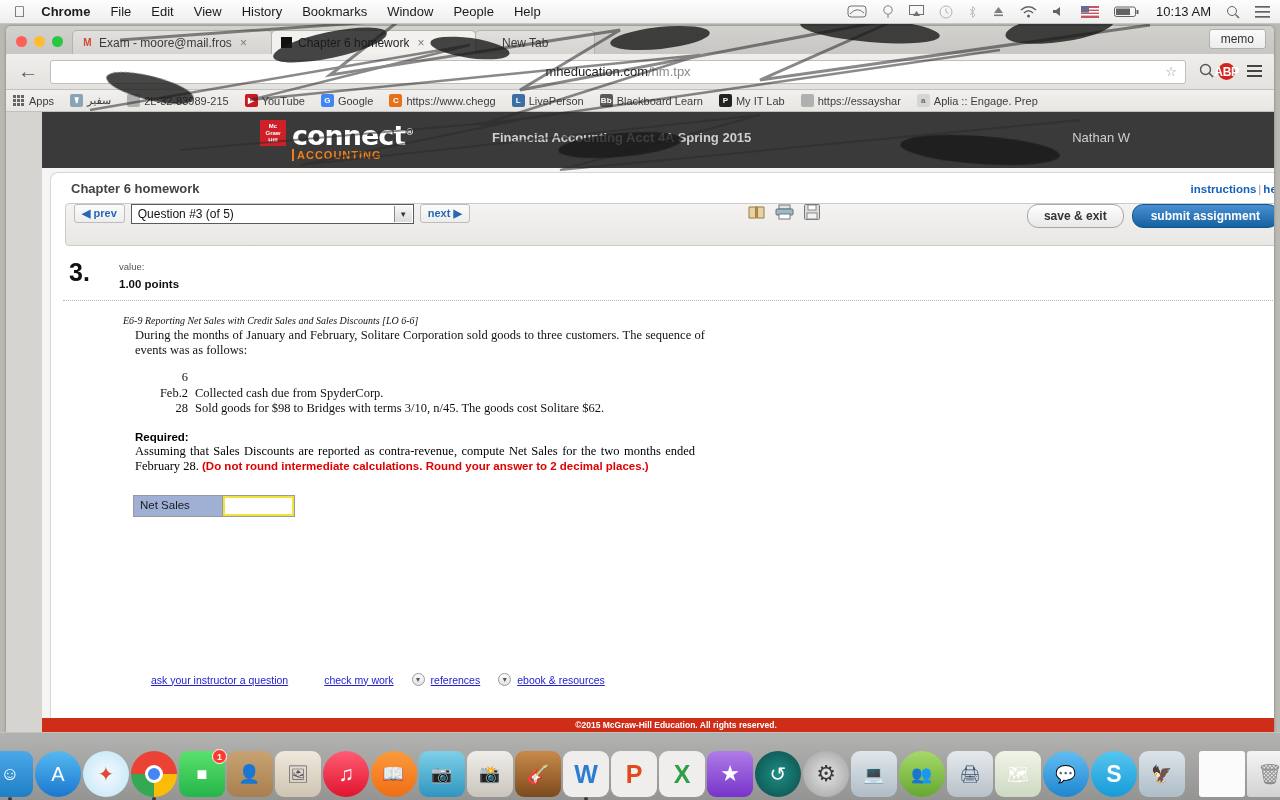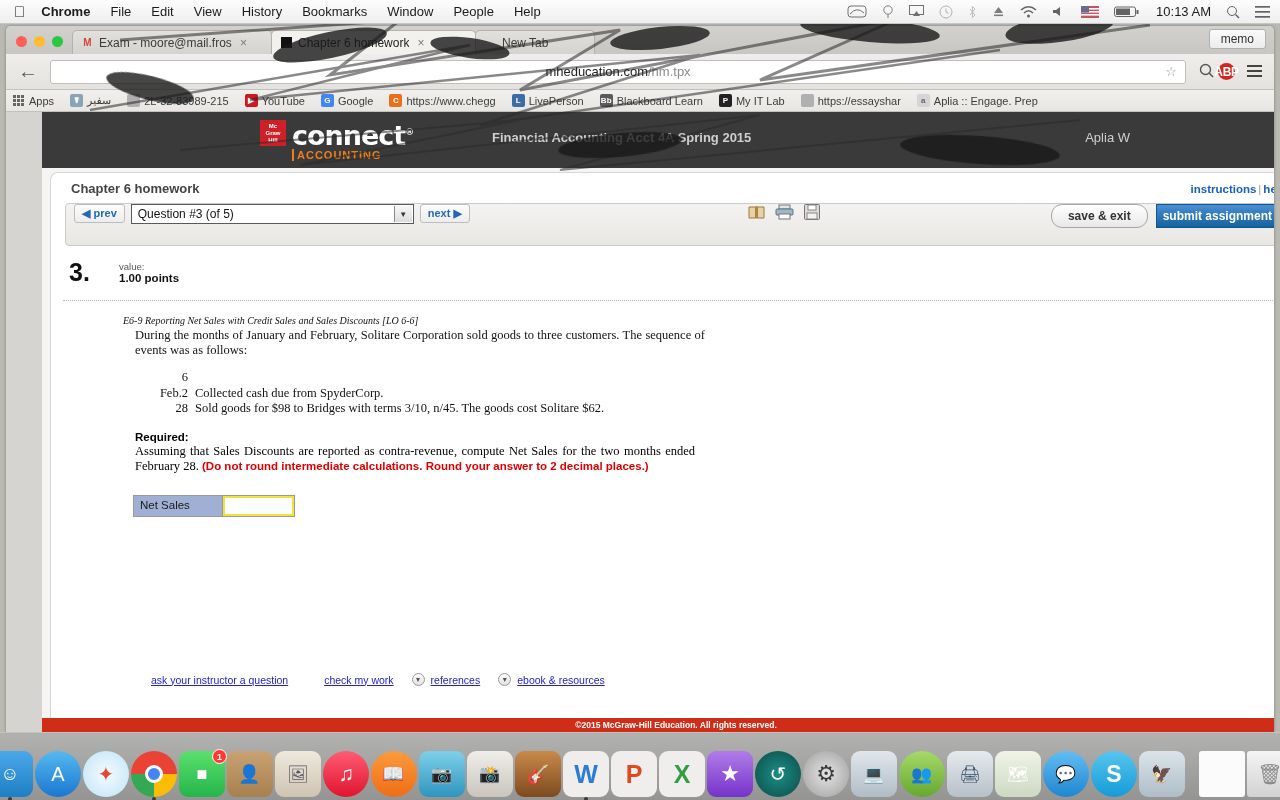--- a/index.html
+++ b/index.html
@@ -165,29 +165,29 @@
   #tool-right { position: absolute; right: 7px; display: flex; align-items: center; gap: 8px; }
   #save-exit {
     font-size: 12px; font-weight: bold; color: #333;
     background: linear-gradient(#ffffff,#e8e8e8);
     border: 1px solid #a9a7a3; border-radius: 11px;
     padding: 4px 16px;
   }
   #submit-assignment {
     font-size: 12px; font-weight: bold; color: #fff;
     background: linear-gradient(#4a8fd4,#15619f);
-    border: 1px solid #10558c; border-radius: 0;
-    padding: 4px 6px;
+    border: 1px solid #10558c; border-radius: 11px;
+    padding: 4px 18px;
   }
 
   
   #qnum-row { position: relative; height: 44px; margin-top: 10px; }
   #qnum { position: absolute; left: 18px; top: 2px; font-size: 25px; font-weight: bold; color: #111; }
   #qvalue { position: absolute; left: 68px; top: 5px; font-size: 9.5px; color: #555; }
-  #qpoints { position: absolute; left: 68px; top: 16px; font-size: 11.5px; font-weight: bold; color: #111; }
+  #qpoints { position: absolute; left: 68px; top: 22px; font-size: 11.5px; font-weight: bold; color: #111; }
   #qdivider { margin: 0 12px; border-top: 1px dotted #b5b5b5; }
 
   #qbody { padding: 14px 0 0 72px; font-family: "Liberation Serif", serif; }
   #q-exercise-title { font-size: 10px; font-style: italic; color: #111; margin-bottom: 2px; }
   #q-intro { font-size: 12.5px; color: #111; width: 570px; text-align: justify; margin-left: 12px; line-height: 15px; }
   #events { margin: 12px 0 0 26px; font-size: 12.5px; color: #111; }
   .ev { display: flex; line-height: 14.5px; margin-bottom: 1px; }
   .ev .evdate { width: 46px; text-align: right; flex: 0 0 46px; padding-right: 7px; }
   #required { margin: 14px 0 0 12px; width: 560px; font-size: 12.5px; line-height: 14.5px; }
   #req-label { font-weight: bold; font-family: "Liberation Sans", sans-serif; font-size: 11.5px; }
@@ -471,21 +471,21 @@
 
     <div id="masthead">
       <div id="mh-logo">
         <div class="mhlogo-box">Mc<br>Graw<br>Hill</div>
         <div style="margin-left:6px">
           <div class="connect-word">connect<span class="connect-sup">®</span></div>
           <div class="connect-acct">ACCOUNTING</div>
         </div>
       </div>
       <div id="mh-course">Financial Accounting Acct 4A Spring 2015</div>
-      <div id="mh-user">Aplia W</div>
+      <div id="mh-user">Nathan W</div>
     </div>
 
     <div id="card">
 
       <div id="card-head">
         <div id="assignment-title">Chapter 6 homework</div>
         <div id="head-links">
           <a href="#">instructions</a><span class="sep">|</span><a href="#">help</a>
         </div>
       </div>

